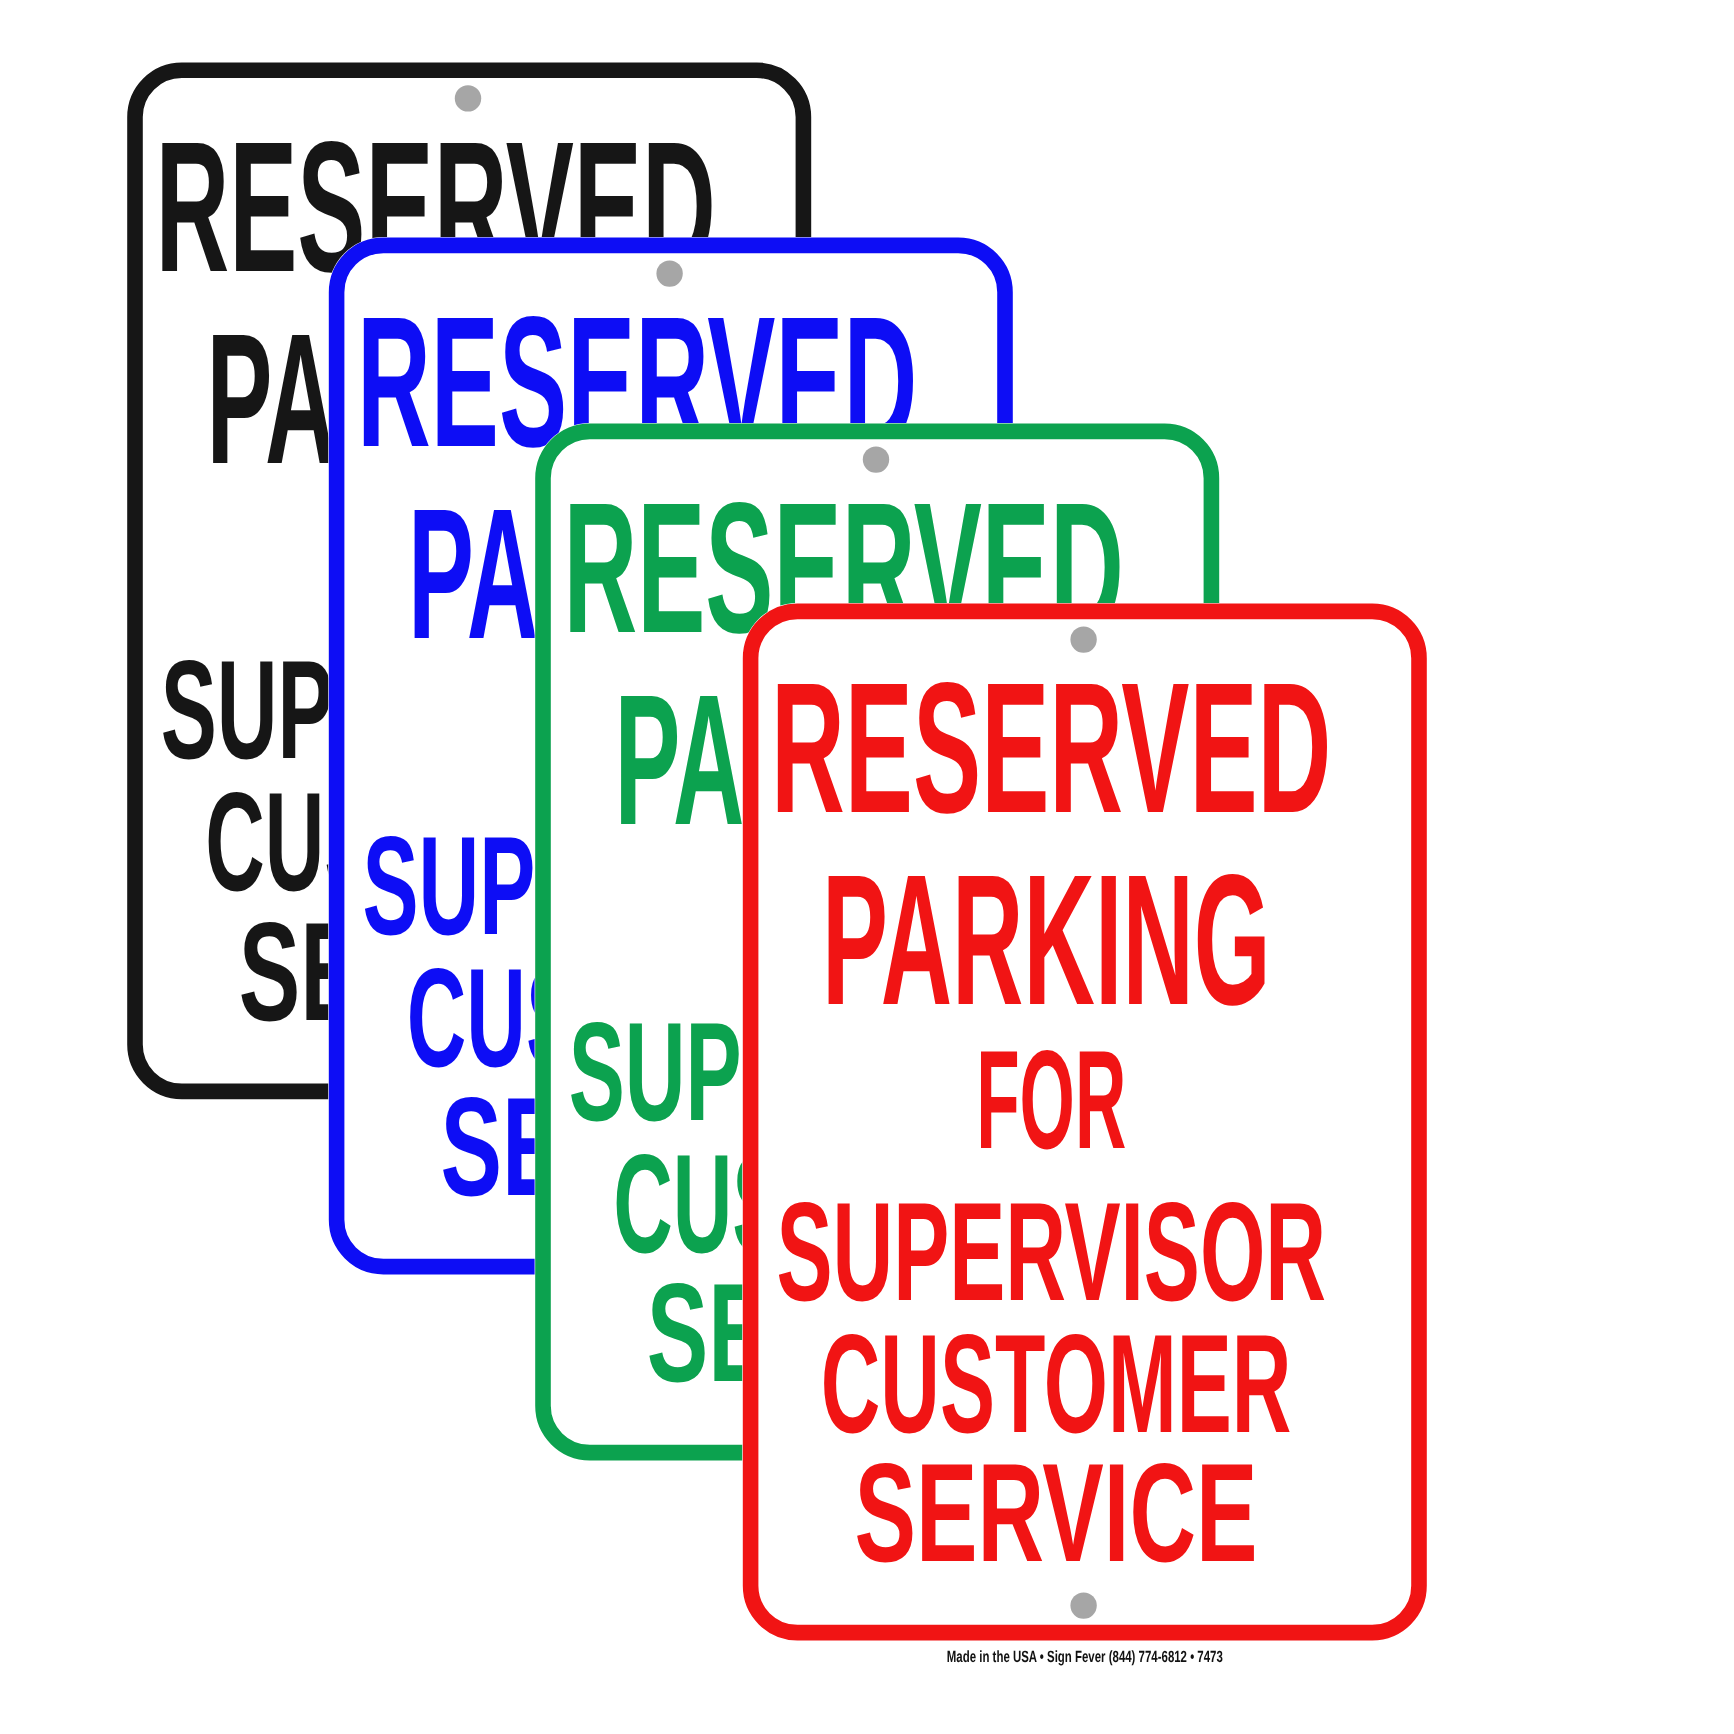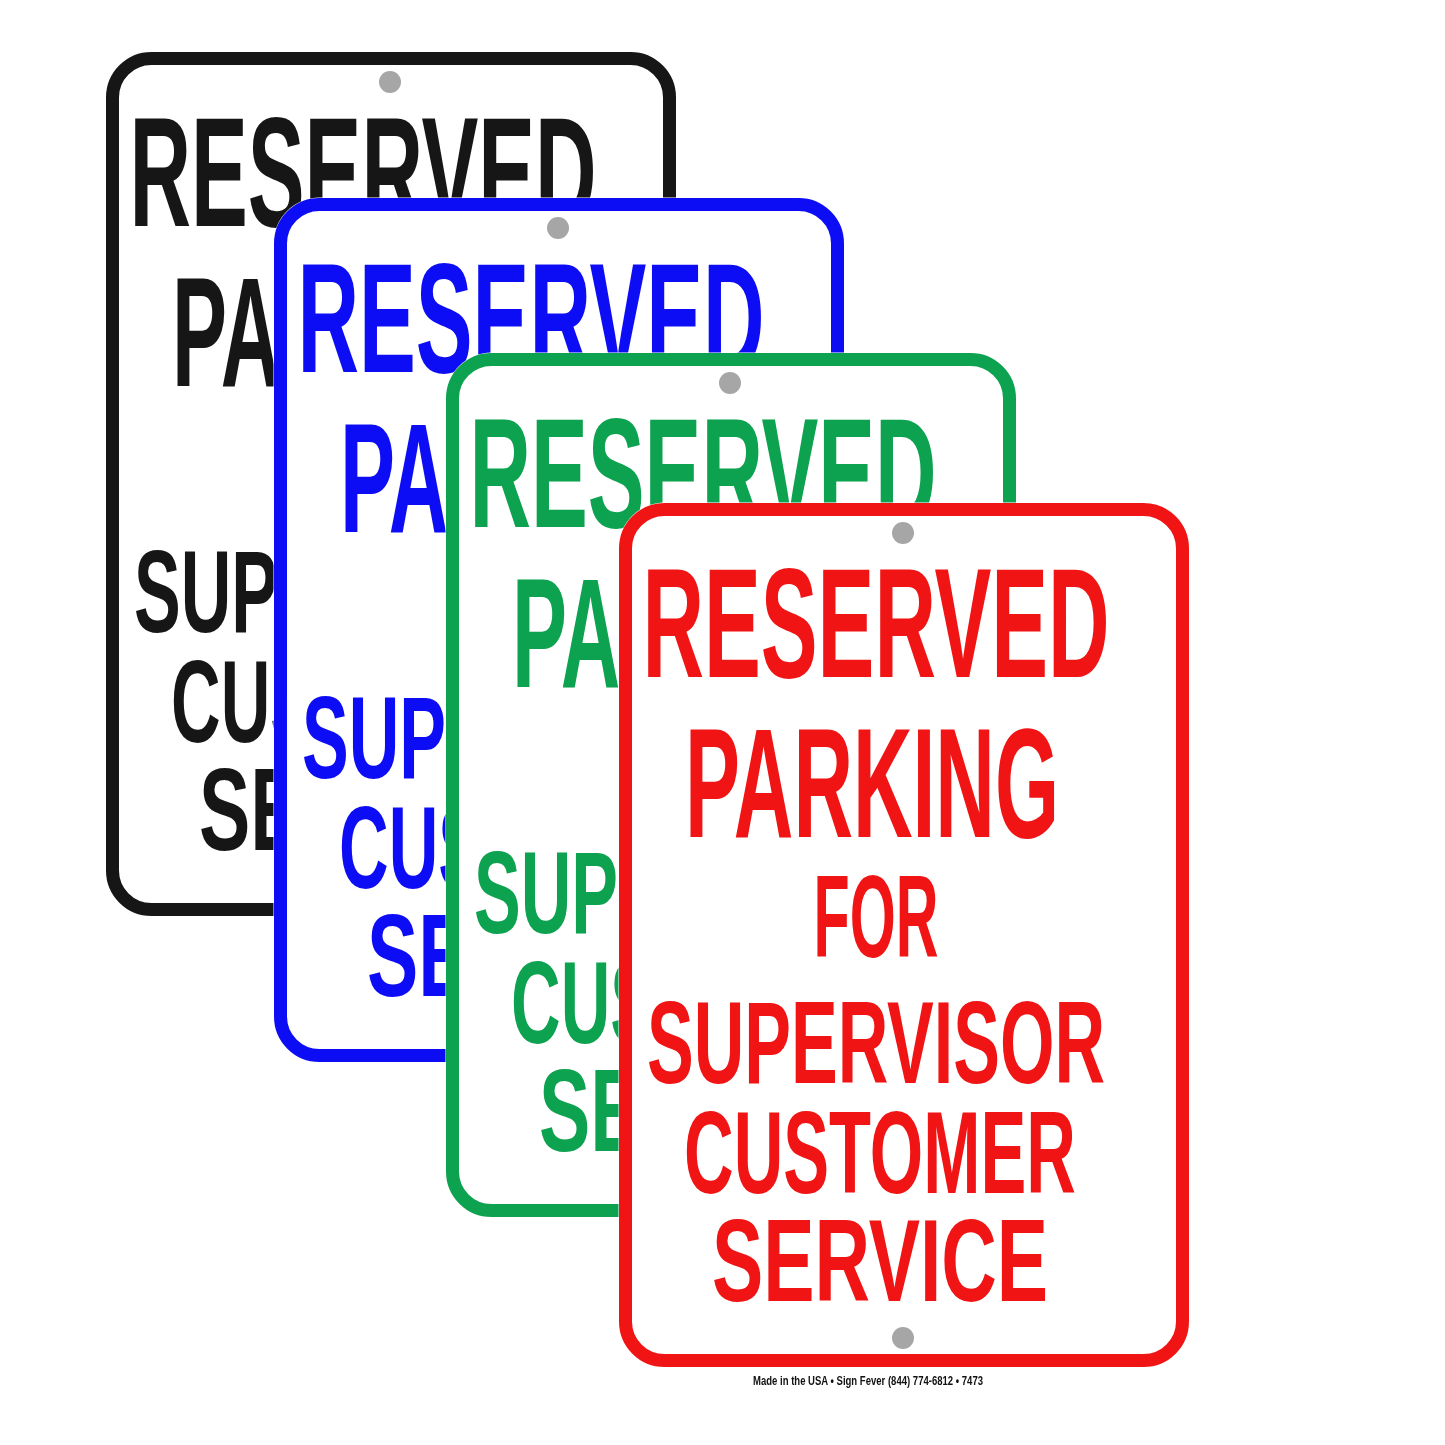--- a/index.html
+++ b/index.html
@@ -24,21 +24,21 @@
   .blank  { fill: var(--face, #ffffff); }
   .frame  { fill: var(--face, #ffffff); stroke-width: 13; }
   .hole   { fill: var(--hole, #a6a6a6); }
   .sign-svg text {
     text-anchor: middle;
     font-family: "Liberation Sans", sans-serif;
     font-weight: 700;
   }
   .caption-wrap {
     position: absolute;
-    left: 728px;
+    left: 764px;
     top: 1370px;
     width: 280px;
     height: 22px;
   }
   .caption-wrap text {
     text-anchor: middle;
     font-family: "Liberation Sans", sans-serif;
     font-weight: 700;
     fill: var(--caption, #111111);
     font-size: 13.5px;

